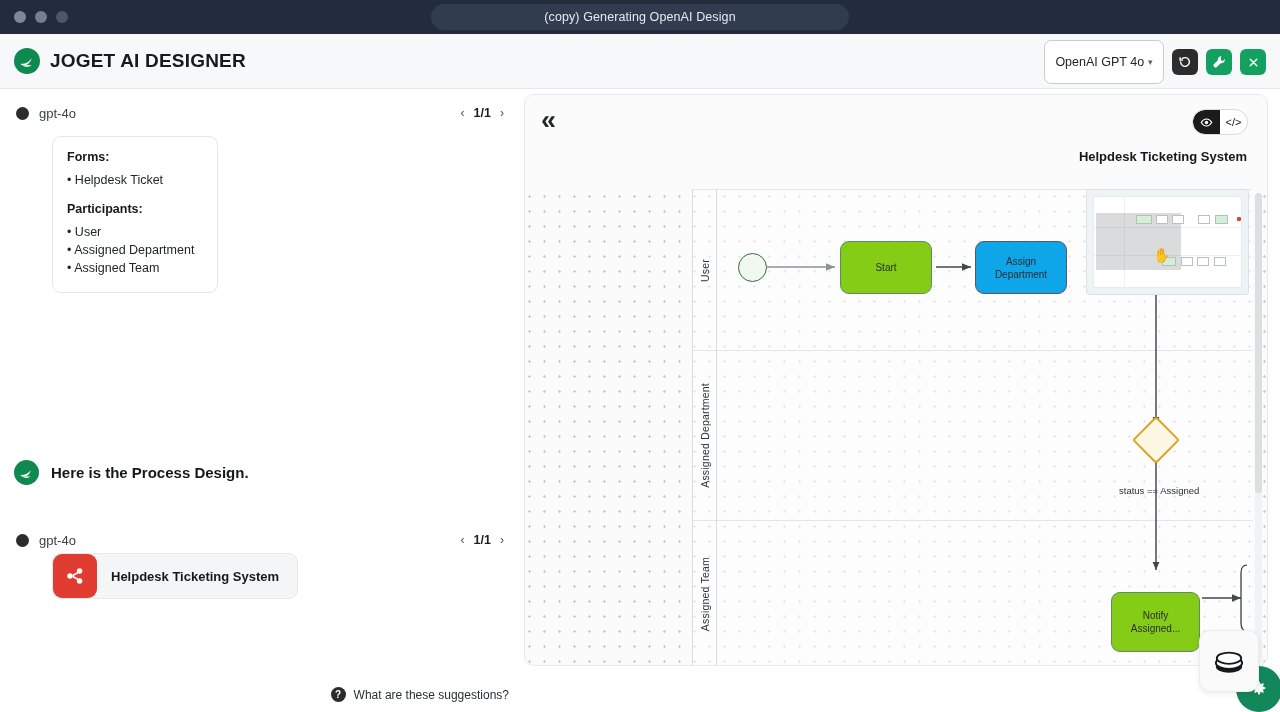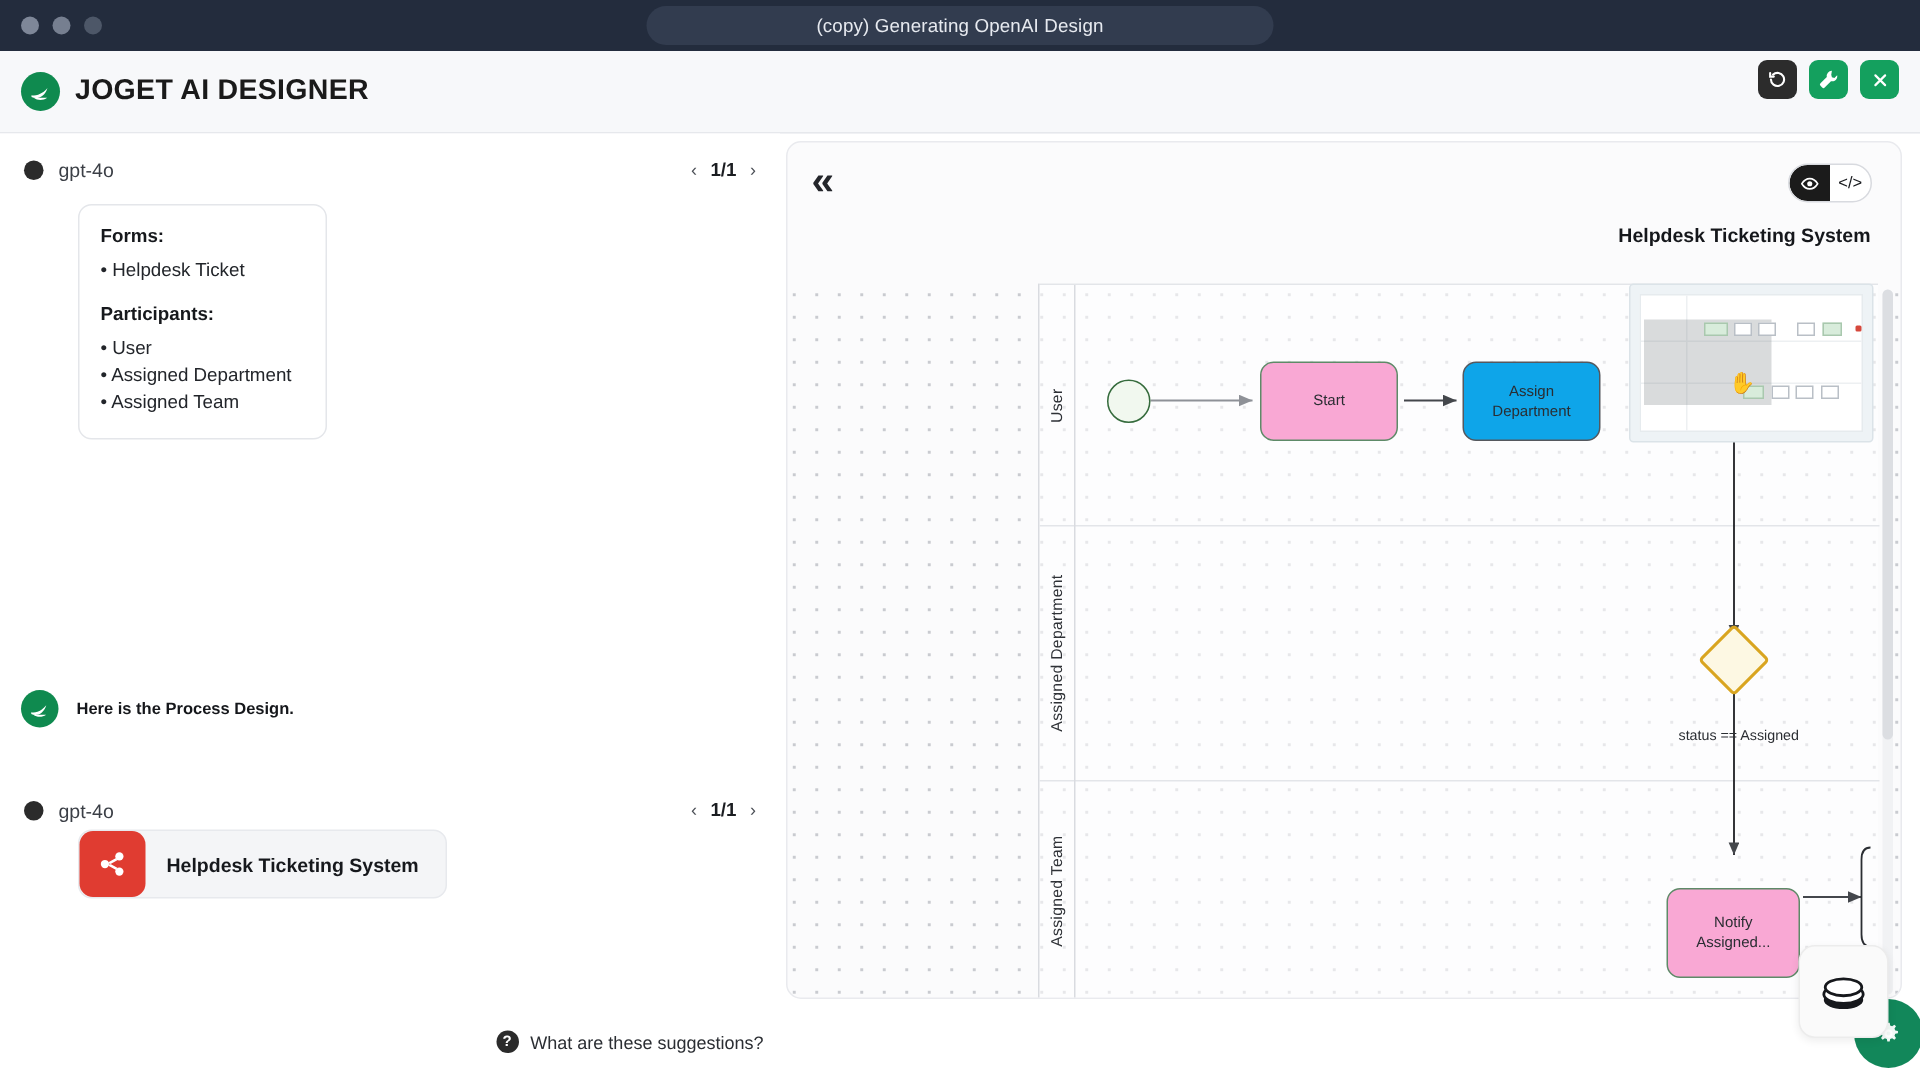--- a/index.html
+++ b/index.html
@@ -85,21 +85,21 @@
     position: absolute; right: 11px; top: 233px;
     background: #2f2f2f; color: #fff; font-size: 12.5px; font-weight: bold;
     padding: 10px 16px; border-radius: 9px;
   }
 
   .assist-row {
     position: absolute; left: 14px; top: 371px; display: flex; align-items: center; gap: 12px;
   }
   .assist-logo { width: 25px; height: 25px; border-radius: 50%; background: #0f8a4f;
     display: flex; align-items: center; justify-content: center; }
-  .assist-text { font-size: 11px; font-weight: bold; color: #15171b; }
+  .assist-text { font-size: 15px; font-weight: bold; color: #15171b; }
 
   .msg-head2 { position: absolute; left: 0; top: 427px; width: 520px; }
 
   .app-chip {
     position: absolute; left: 52px; top: 464px;
     display: flex; align-items: center;
     background: #f4f5f7; border: 1px solid #e7e9ed; border-radius: 9px;
     height: 46px; padding-right: 18px;
   }
   .chip-icon {
@@ -167,21 +167,21 @@
   .lane-div { position: absolute; left: 0; width: 560px; height: 1px; background: #e3e5e9; }
 
   .svg-layer { position: absolute; left: 0; top: 0; width: 744px; height: 572px; pointer-events: none; }
 
   
   .node {
     position: absolute; border-radius: 9px; display: flex; align-items: center;
     justify-content: center; text-align: center; font-size: 10px; color: #2a2d32;
     line-height: 13px;
   }
-  .node.green { background: #f9a8d4; border: 1px solid #5e8a68; }
+  .node.green { background: #84cc16; border: 1px solid #5e8a68; }
   .node.white { background: #0ea5e9; border: 1px solid #55585e; }
   .start-ev {
     position: absolute; width: 29px; height: 29px; border-radius: 50%;
     background: #f1f8ef; border: 1.5px solid #356b3c;
   }
   .gateway {
     position: absolute; width: 34px; height: 34px; background: #fdf8e3;
     border: 2px solid #d9a520; transform: rotate(45deg); border-radius: 3px;
   }
   .edge-label {
@@ -240,20 +240,24 @@
     <span class="logo">
       <svg width="18" height="18" viewBox="0 0 18 18">
           <path d="M3 11.5c2.2.6 5-.2 7-1.6 1.3-.9 2.6-2 3.6-3.3-.5 2-1.6 3.9-3.3 5.2-2 1.6-4.8 2.1-7.3.9z" fill="#fff"></path>
           <path d="M4.5 13.2h9c-1.4 1-3 1.5-4.6 1.5-1.6 0-3.1-.5-4.4-1.5z" fill="#fff"></path>
         </svg>
     </span>
     <span class="brand-name">JOGET AI DESIGNER</span>
   </div>
 
   <div class="appbar-right">
+    <div class="model-select">
+      <span>OpenAI GPT 4o</span>
+      <span class="caret">▾</span>
+    </div>
     <div class="sqbtn dark">
       <svg width="14" height="14" viewBox="0 0 16 16" fill="none" stroke="#fff" stroke-width="1.6" stroke-linecap="round">
         <path d="M3 8a5 5 0 1 0 1.6-3.7"></path>
           <path d="M2.4 3v2.8h2.8"></path>
       </svg>
     </div>
     <div class="sqbtn green">
       <svg width="14" height="14" viewBox="0 0 16 16" fill="#fff">
         <path d="M10.6 1.4a3.9 3.9 0 0 0-3.9 4.7L1.9 10.9a1.3 1.3 0 0 0 0 1.9l1.3 1.3a1.3 1.3 0 0 0 1.9 0l4.8-4.8a3.9 3.9 0 0 0 4.7-4.6l-2.1 2.1-1.9-.5-.5-1.9z"></path>
       </svg>

